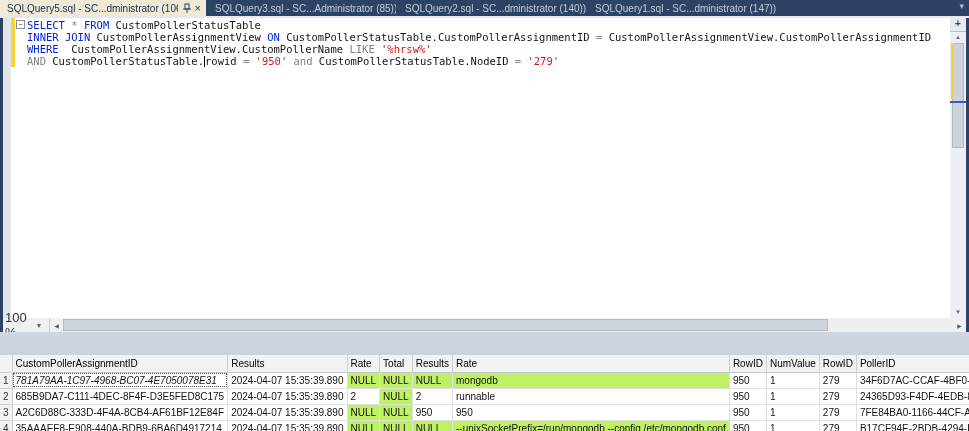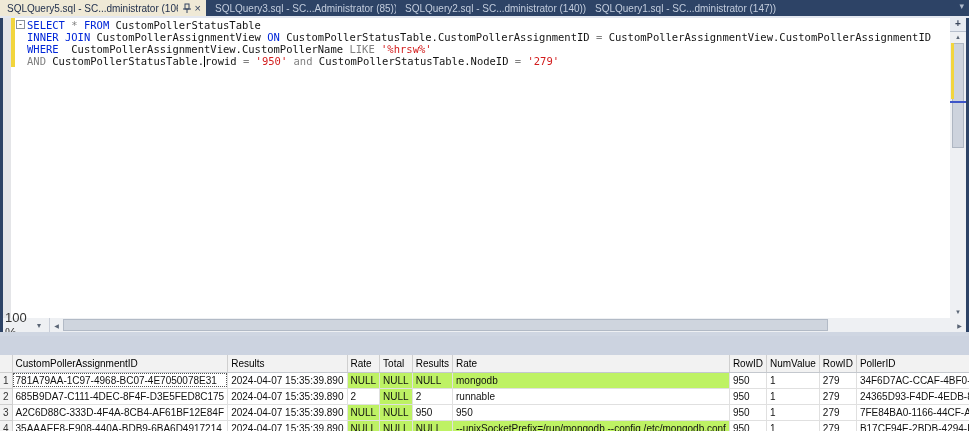--- a/index.html
+++ b/index.html
@@ -56,21 +56,21 @@
   .results-zone{position:absolute;top:336px;left:0;right:0;bottom:0;background:#ccd3e0;}
   .rtabs{height:19px;display:flex;align-items:flex-end;padding-left:2px;gap:2px;}
   .rtab{height:17px;display:flex;align-items:center;gap:4px;padding:0 9px;font-size:10.5px;color:#1a1a1a;box-sizing:border-box;}
   .rtab.active{background:#ffffff;border:1px solid #98a0ae;border-bottom:none;}
   .gridwrap{position:absolute;top:19px;left:0;right:0;bottom:0;background:#ffffff;overflow:hidden;}
   table.grid{border-collapse:collapse;table-layout:fixed;font-size:10px;color:#111;}
   .grid th,.grid td{height:16px;padding:0 3px;overflow:hidden;white-space:nowrap;border-right:1px solid #e0e0e0;border-bottom:1px solid #e0e0e0;font-weight:normal;text-align:left;box-sizing:border-box;}
   .grid thead th{height:17px;background:#f2f2f2;border-right:1px solid #cfcfcf;border-bottom:1px solid #c4c8ce;color:#000;}
   .grid .rowhead{background:#f2f2f2;border-right:1px solid #cfcfcf;border-bottom:1px solid #cfcfcf;text-align:center;color:#333;}
   .grid td.nullbg{background:#bef264;}
-  .grid td.selected{outline:1px dotted #555;outline-offset:-2px;}
+  .grid td.selected{outline:1px dotted #555;outline-offset:-2px;font-style:italic;}
 </style>
 </head>
 <body>
 
 <div class="window">
 
   <div class="tabbar">
     <div class="tab active">
       <span class="lbl">SQLQuery5.sql - SC...dministrator (106))*</span>
       <svg class="pin-icon" viewBox="0 0 9 10">

